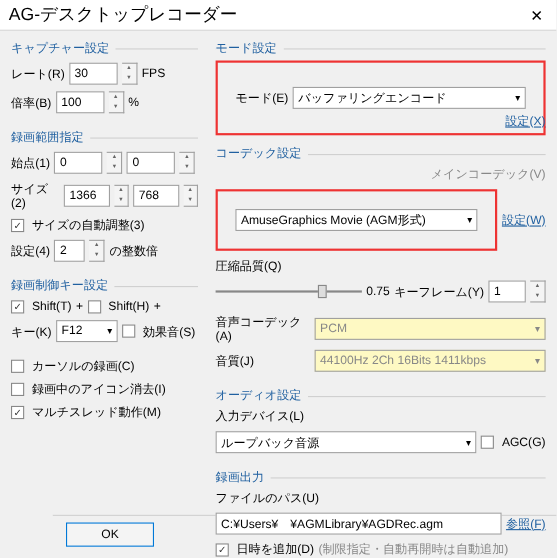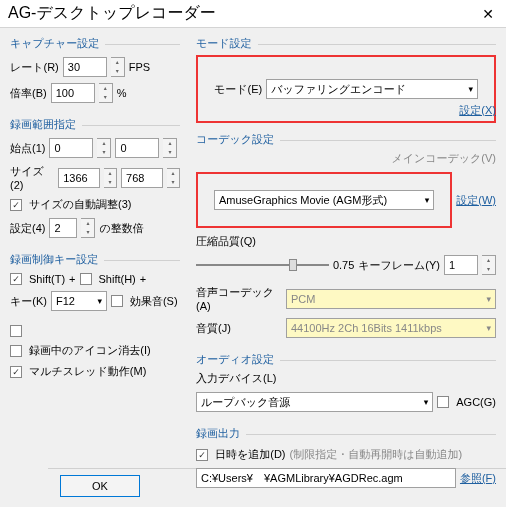--- a/index.html
+++ b/index.html
@@ -125,20 +125,21 @@
         <span class="lbl">キー(K)</span>
         <div class="select" style="width:56px">F12</div>
         <span class="cb"></span>
         <span class="lbl">効果音(S)</span>
       </div>
     </div>
 
     <div class="group">
       <div class="row">
           <span class="cb"></span>
+          <span class="lbl">カーソルの録画(C)</span>
         </div>
       <div class="row">
           <span class="cb"></span>
           <span class="lbl">録画中のアイコン消去(I)</span>
         </div>
       <div class="row">
           <span class="cb checked"></span>
           <span class="lbl">マルチスレッド動作(M)</span>
         </div>
     </div>
@@ -197,29 +198,30 @@
       <div class="lbl">入力デバイス(L)</div>
       <div class="row">
         <div class="select" style="flex:1">ループバック音源</div>
         <span class="cb"></span>
         <span class="lbl">AGC(G)</span>
       </div>
     </div>
 
     <div class="group">
       <div class="group-title"><span>録画出力</span></div>
+      <div class="lbl">ファイルのパス(U)</div>
+      <div class="row">
+        <div class="text-input" style="flex:1">C:¥Users¥　¥AGMLibrary¥AGDRec.agm</div>
+        <span class="btn-link">参照(F)</span>
+      </div>
       <div class="row">
         <span class="cb checked"></span>
         <span class="lbl">日時を追加(D)</span>
         <span class="lbl dim">(制限指定・自動再開時は自動追加)</span>
       </div>
-      <div class="row">
-        <div class="text-input" style="flex:1">C:¥Users¥　¥AGMLibrary¥AGDRec.agm</div>
-        <span class="btn-link">参照(F)</span>
-      </div>
     </div>
 
   </div>
 </div>
 
 <div class="footer">
   <div class="btn primary">OK</div>
 </div>
 
 </body></html>

